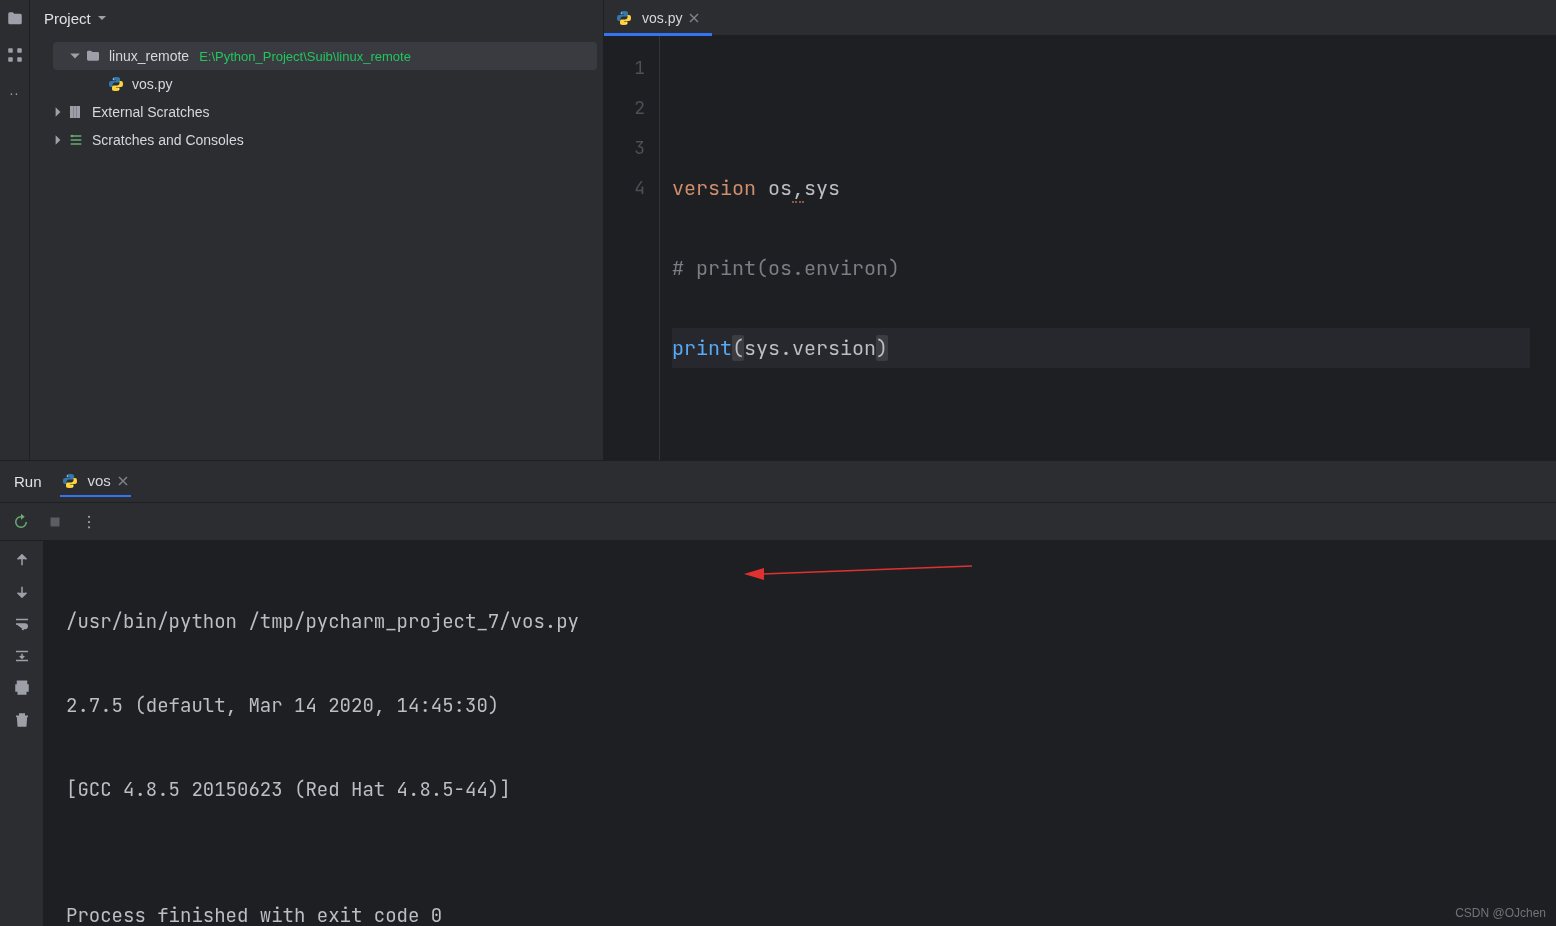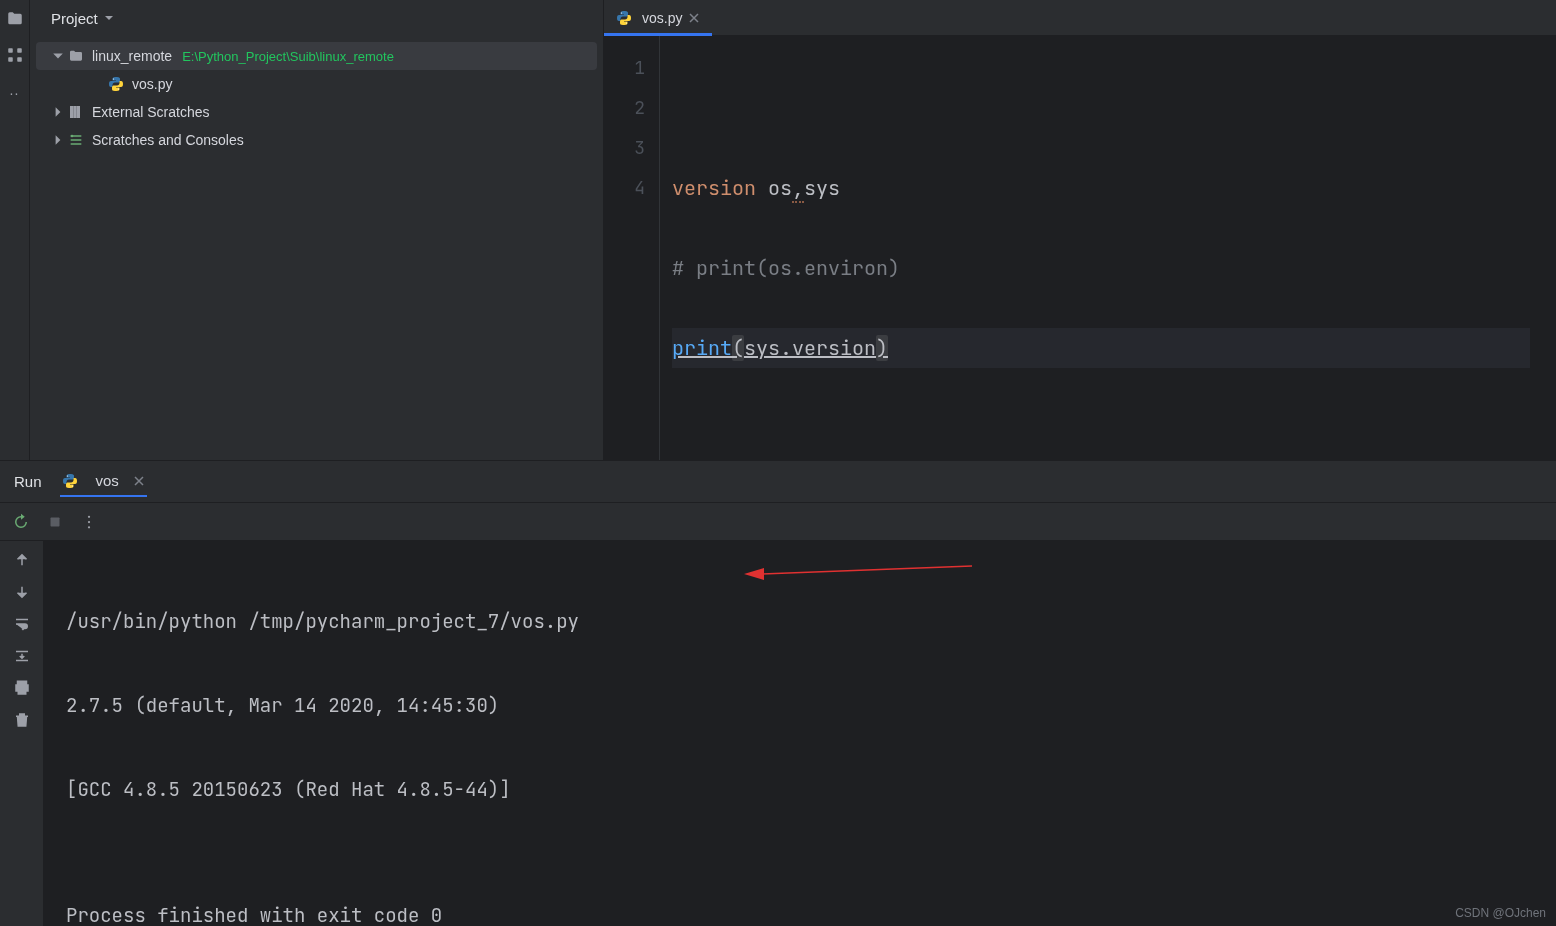--- a/index.html
+++ b/index.html
@@ -39,36 +39,36 @@
   border-right: 1px solid #1e1f22;
   display: flex;
   flex-direction: column;
 }
 .sidebar-header {
   height: 36px;
   display: flex;
   align-items: center;
   padding: 0 14px;
 }
-.project-header-label { color: #dfe1e5; font-size: 15px; margin-right: 6px; margin-left: 7px; }
+.project-header-label { color: #dfe1e5; font-size: 15px; margin-right: 6px; }
 .chev { width: 10px; height: 10px; fill: #9da0a8; }
 .tree {
   padding: 6px 6px;
 }
 .tree-row {
   display: flex;
   align-items: center;
   height: 28px;
   padding: 0 8px;
   border-radius: 4px;
   gap: 4px;
   font-size: 14px;
   white-space: nowrap;
 }
-.tree-row.selected { background: #393b40; }
+.tree-row.selected { background: #393b40; margin-left: 17px; }
 .tree-row .indent { display: inline-block; }
 .tree-arrow { width: 12px; height: 12px; fill: #9da0a8; flex-shrink: 0; }
 .tree-arrow.placeholder { visibility: hidden; }
 .folder-icon { width: 16px; height: 16px; fill: #9da0a8; margin-right: 4px; }
 .py-icon { display: inline-flex; margin-right: 4px; }
 .lib-icon { width: 16px; height: 16px; fill: #9da0a8; stroke:#9da0a8; margin-right: 4px; }
 .scratch-icon { width: 16px; height: 16px; fill: #6aab73; margin-right: 4px; }
 .tree-label { color: #d5d7dd; }
 .tree-path { color: #22c55e; margin-left: 6px; font-size: 13px; }
 
@@ -121,21 +121,21 @@
   white-space: pre;
   color: #bcbec4;
   position: relative;
 }
 .code .line { height: 40px; position: relative; }
 .kw { color: #cf8e6d; }
 .func { color: #57aaf7; }
 .id { color: #bcbec4; text-align: center; }
 .punct { color: #bcbec4; }
 .comment { color: #7a7e85; }
-.line.highlight { background: #26282e; text-decoration: underline; }
+.line.highlight { background: #26282e; }
 .bracket-hl {
   background: #3b3d41;
   border-radius: 2px;
 }
 .editor-scrollbar {
   width: 14px;
   background: #1e1f22;
 }
 
 
@@ -145,21 +145,21 @@
   display: flex;
   align-items: center;
   padding: 0 14px;
   gap: 18px;
   border-bottom: 1px solid #1e1f22;
 }
 .run-title { color: #dfe1e5; font-size: 15px; font-weight: 500; }
 .run-tab {
   display: flex;
   align-items: center;
-  gap: 14px;
+  gap: 6px;
   padding: 6px 2px 6px 2px;
   border-bottom: 2px solid #3574f0;
 }
 .run-tab-label { color: #d5d7dd; font-size: 15px; }
 .run-tab-close { width: 12px; height: 12px; fill: #7d818a; }
 
 .run-toolbar {
   height: 38px;
   background: #2b2d30;
   display: flex;

